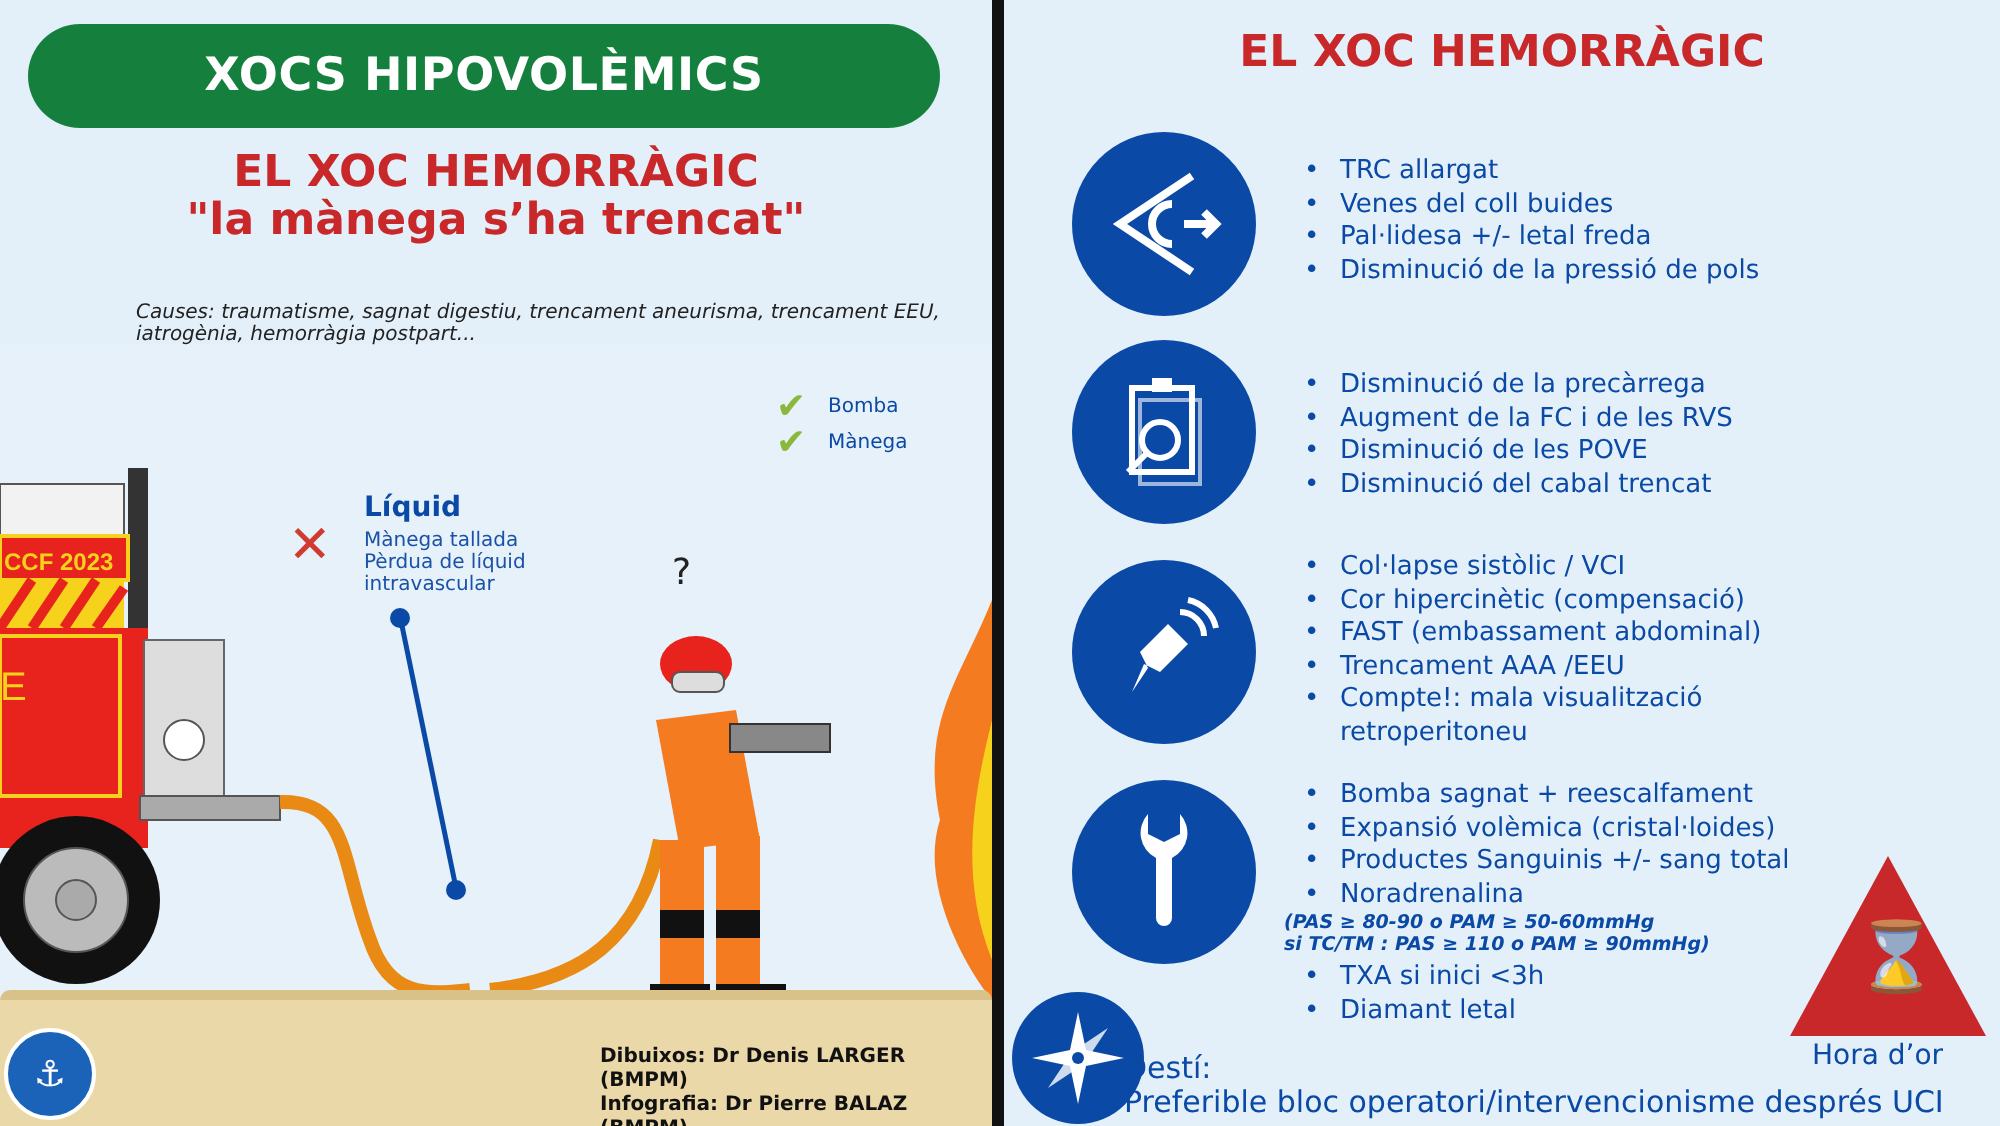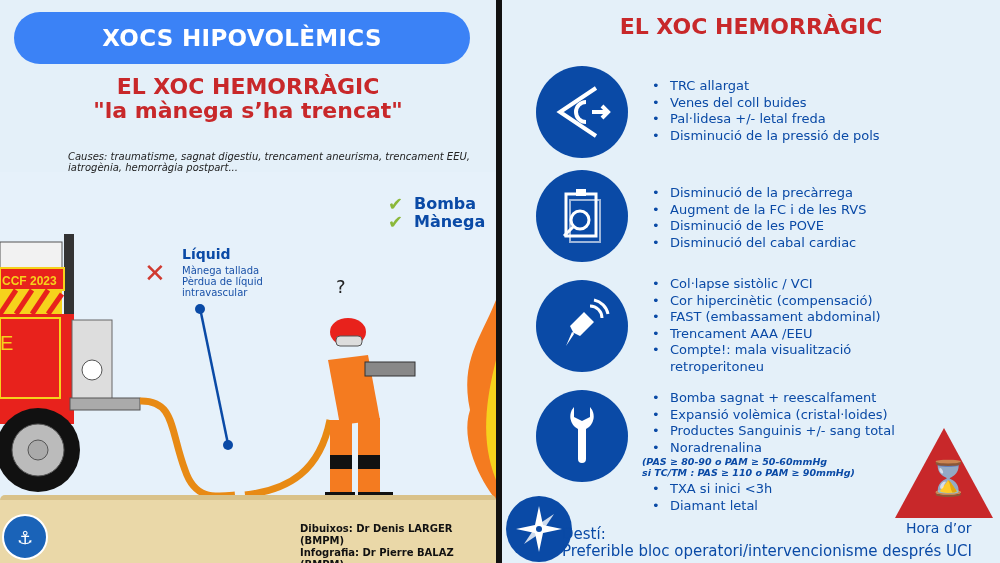--- a/index.html
+++ b/index.html
@@ -2,34 +2,34 @@
 <html><head>
 <meta charset="utf-8">
 <style>
   * { box-sizing: border-box; margin: 0; padding: 0; }
   html, body { width: 1000px; height: 563px; overflow: hidden; background: #e4f0f9; font-family: "DejaVu Sans", sans-serif; }
   .page { position: relative; width: 1000px; height: 563px; }
   .left { position: absolute; left: 0; top: 0; width: 496px; height: 563px; background: #e4f0f9; overflow: hidden; }
   .divider { position: absolute; left: 496px; top: 0; width: 6px; height: 563px; background: #111; }
   .right { position: absolute; left: 502px; top: 0; width: 498px; height: 563px; background: #e4f0f9; }
 
-  .pill { position: absolute; left: 14px; top: 12px; width: 456px; height: 52px; border-radius: 26px; background: #3b82f6; color: #fff; font-weight: bold; font-size: 23px; display: flex; align-items: center; justify-content: center; letter-spacing: 0.3px; }
+  .pill { position: absolute; left: 14px; top: 12px; width: 456px; height: 52px; border-radius: 26px; background: #15803d; color: #fff; font-weight: bold; font-size: 23px; display: flex; align-items: center; justify-content: center; letter-spacing: 0.3px; }
   .sub-title { position: absolute; left: 0; width: 496px; text-align: center; color: #c8282a; font-weight: bold; }
   .st1 { top: 74px; font-size: 22px; }
   .st2 { top: 98px; font-size: 22px; }
   .causes { position: absolute; left: 68px; top: 135px; width: 410px; font-size: 10px; font-style: italic; color: #222; line-height: 11px; margin-top: 16px; }
 
   .scene { position: absolute; left: 0; top: 172px; width: 496px; height: 391px; background: #e6f1fa; }
   .ground { position: absolute; left: 0; top: 500px; width: 496px; height: 63px; background: #ead8a8; }
   .ground-top { position: absolute; left: 0; top: 495px; width: 496px; height: 10px; background: #d9c28a; border-radius: 6px; }
 
   .check-block { position: absolute; left: 388px; top: 194px; }
   .check-row { display: flex; align-items: center; height: 18px; }
   .check { color: #8bb83a; font-size: 18px; font-weight: bold; width: 26px; }
-  .check-label { color: #0a4aa6; font-weight: bold; font-size: 16px; }
+  .check-label { color: #0a4aa6; font-weight: normal; font-size: 10px; }
 
   .liquid-x { position: absolute; left: 144px; top: 258px; color: #d03a30; font-size: 26px; font-weight: bold; }
   .liquid-title { position: absolute; left: 182px; top: 246px; color: #0a4aa6; font-weight: bold; font-size: 14px; }
   .liquid-lines { position: absolute; left: 182px; top: 265px; color: #1a52a8; font-size: 10px; line-height: 11px; }
 
   .credits { position: absolute; left: 300px; top: 523px; font-size: 10px; font-weight: bold; color: #111; line-height: 12px; }
   .logo { position: absolute; left: 2px; top: 514px; width: 46px; height: 46px; border-radius: 50%; background: #1a63b8; border: 2px solid #fff; display: flex; align-items: center; justify-content: center; color: #fff; font-size: 18px; }
 
   .r-title { position: absolute; left: 0; top: 14px; width: 498px; text-align: center; color: #c8282a; font-weight: bold; font-size: 22px; }
   .circle { position: absolute; width: 92px; height: 92px; border-radius: 50%; background: #0a4aa6; display: flex; align-items: center; justify-content: center; }
@@ -162,21 +162,21 @@
           <rect x="22" y="3" width="10" height="7" fill="#fff"></rect>
           <circle cx="26" cy="34" r="9" fill="none" stroke="#fff" stroke-width="3"></circle>
           <line x1="19" y1="41" x2="10" y2="50" stroke="#fff" stroke-width="3"></line>
           <rect x="16" y="14" width="30" height="42" fill="none" stroke="#fff" stroke-width="2" opacity="0.6"></rect>
         </svg>
     </div>
     <ul class="blist" style="top:185px">
       <li>Disminució de la precàrrega</li>
       <li>Augment de la FC i de les RVS</li>
       <li>Disminució de les POVE</li>
-      <li>Disminució del cabal cardiac</li>
+      <li>Disminució del cabal trencat</li>
     </ul>
 
     <div class="circle" style="left:34px;top:280px">
       <svg width="60" height="60" viewBox="0 0 60 60">
           <path d="M14 50 L22 38 L18 30 L32 16 L42 26 L28 40 L20 36 Z" fill="#fff"></path>
           <path d="M38 10 A12 12 0 0 1 50 22" stroke="#fff" stroke-width="3" fill="none"></path>
           <path d="M42 4 A18 18 0 0 1 56 18" stroke="#fff" stroke-width="3" fill="none"></path>
         </svg>
     </div>
     <ul class="blist" style="top:276px">

